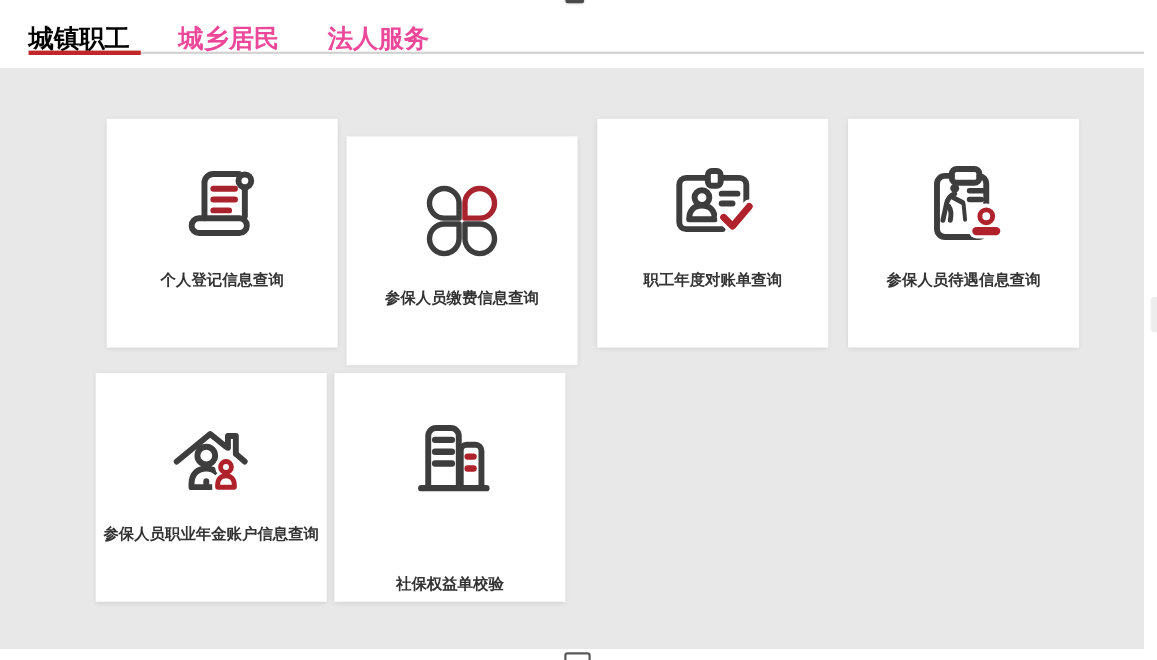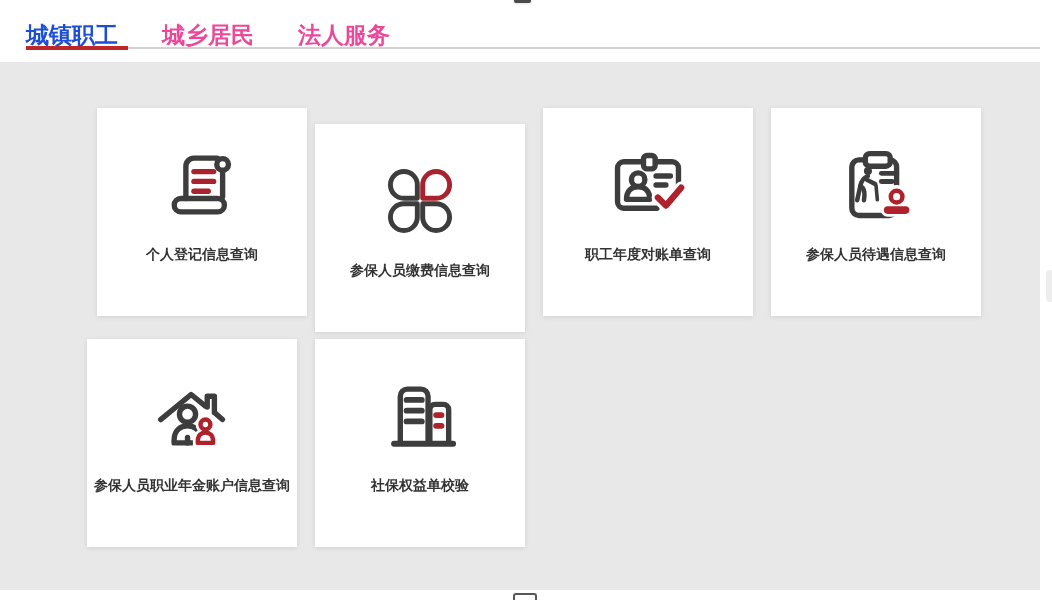--- a/index.html
+++ b/index.html
@@ -6,33 +6,33 @@
   body{
     width:1052px;height:600px;position:relative;overflow:hidden;
     background:#ffffff;font-family:"Liberation Sans","DejaVu Sans",sans-serif;
   }
   
   .top-artifact{position:absolute;left:514px;top:0;width:17px;height:3px;
     background:#4a4a4a;border-radius:0 0 2px 2px;box-shadow:0 0 3px rgba(0,0,0,.25);}
   
   .tabbar{position:absolute;left:26px;top:22px;display:flex;gap:44px;}
   .tab{font-size:23px;font-weight:bold;color:#ec4899;line-height:26px;cursor:pointer;white-space:nowrap;}
-  .tab.active{color:#1d4ed8;}
+  .tab.active{color:#000000;}
   .tab-line{position:absolute;left:26px;top:47px;width:1014px;height:2px;background:#d2d2d2;}
   .tab-underline{position:absolute;left:26px;top:46px;width:102px;height:4px;background:#bf272b;z-index:2;}
   
   .panel{position:absolute;left:0;top:62px;width:1040px;height:528px;background:#e9e8e8;}
   .card{position:absolute;width:210px;height:208px;background:#ffffff;
     box-shadow:0 1px 5px rgba(0,0,0,.10);display:flex;flex-direction:column;
     align-items:center;cursor:pointer;}
   .card svg{margin-top:34px;width:86px;height:86px;flex:none;}
   .card .label{margin-top:18px;font-size:14px;font-weight:bold;color:#333333;white-space:nowrap;}
   .c1{left:97px;top:46px;}  .c2{left:315px;top:62px;}
   .c3{left:543px;top:46px;text-align:right;} .c4{left:771px;top:46px;}
-  .c5{left:87px;top:277px;} .c6{left:315px;top:277px;}
+  .c5{left:87px;top:277px;} .c6{left:304px;top:277px;gap:45px;}
   
   .bottom-artifact{position:absolute;left:513px;top:593px;width:20px;height:14px;
     background:#fff;border:2px solid #585858;border-radius:3px;}
   .right-artifact{position:absolute;left:1046px;top:270px;width:6px;height:32px;
     background:#ededed;border-radius:4px 0 0 4px;}
 </style>
 </head>
 <body>
 
 <div class="top-artifact"></div>

